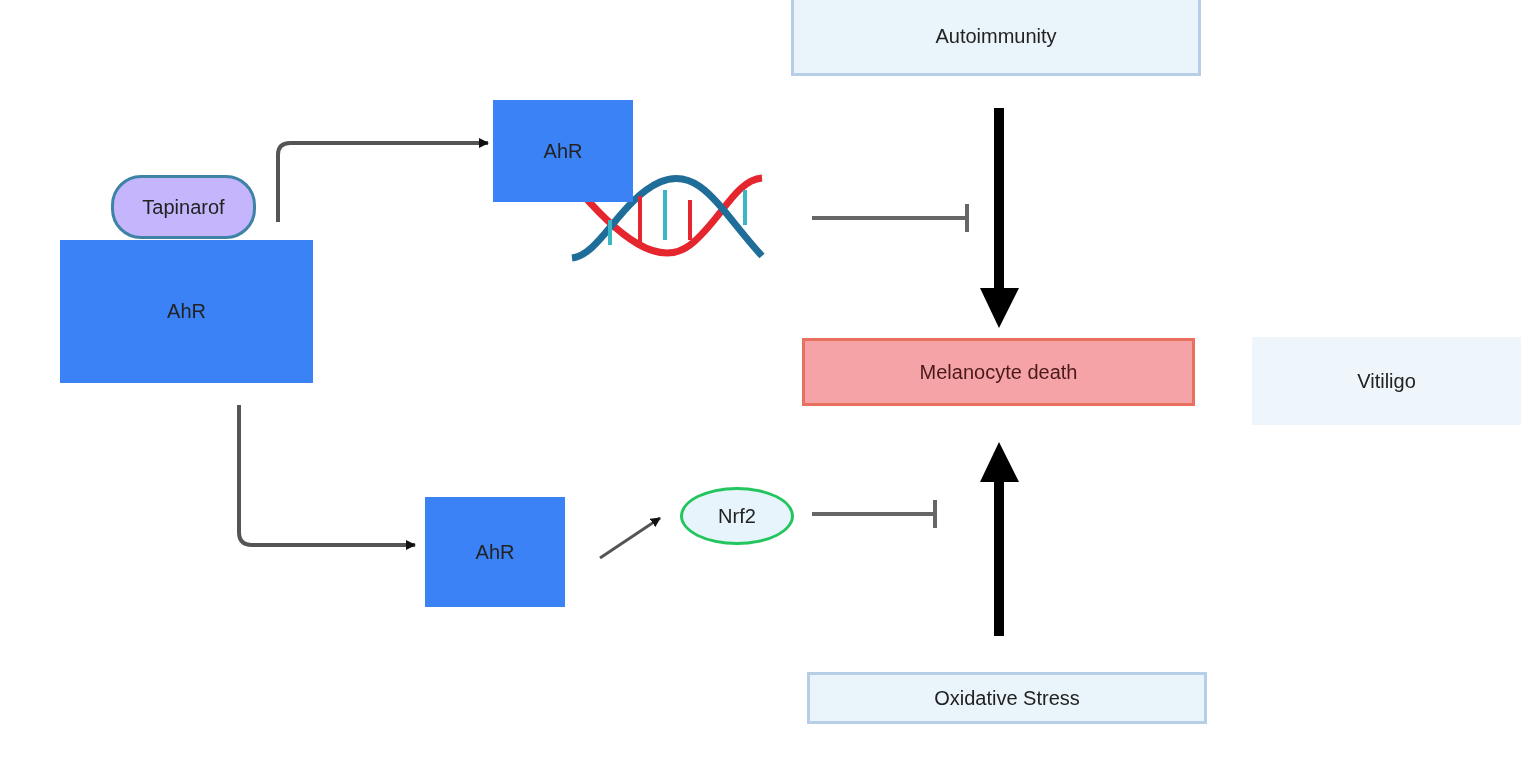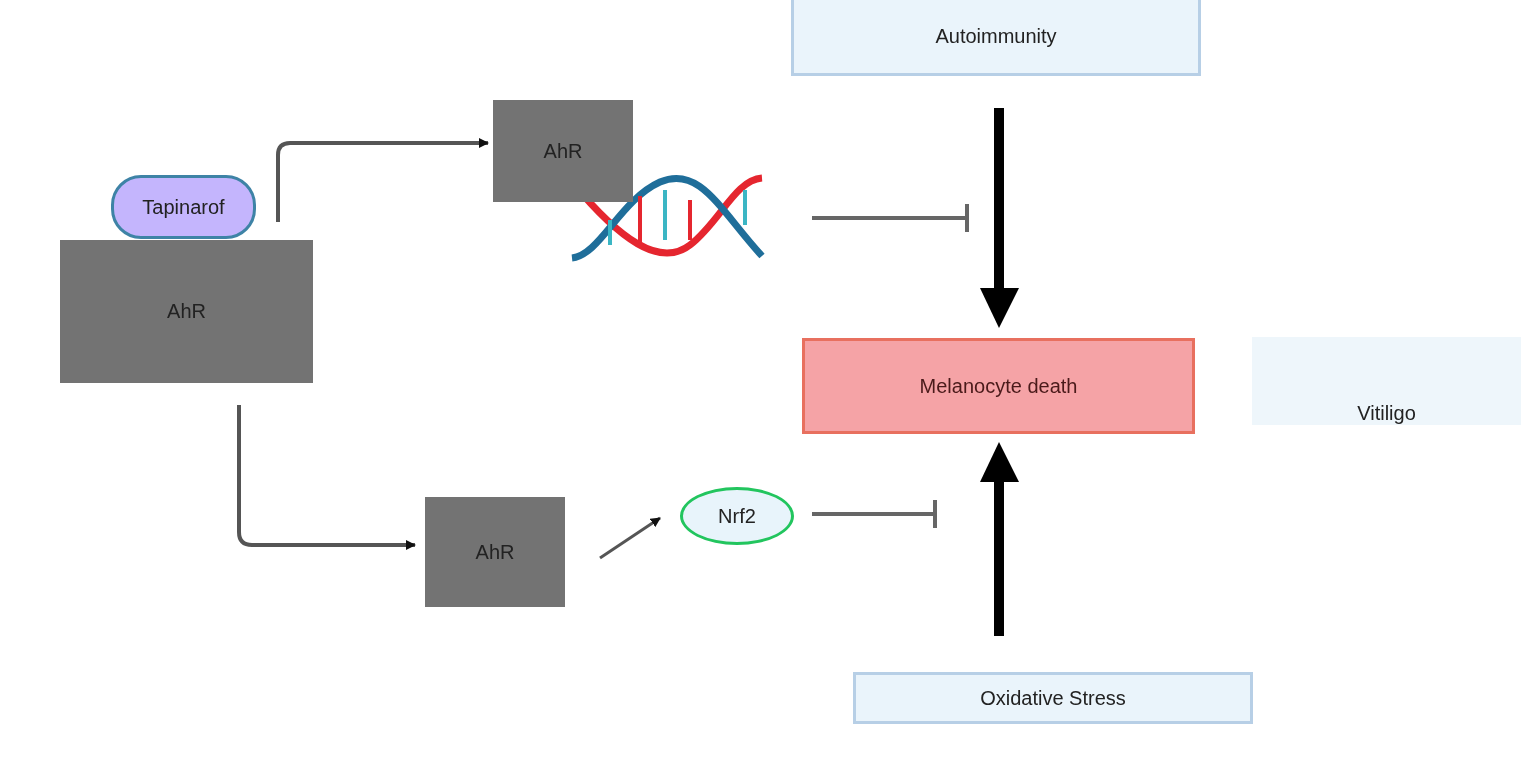--- a/index.html
+++ b/index.html
@@ -1,20 +1,20 @@
 <!DOCTYPE html>
 <html><head>
 <meta charset="utf-8">
 <style>
   html, body { margin:0; padding:0; background:#ffffff; }
   body { width:1521px; height:784px; position:relative; overflow:hidden;
          font-family:"Liberation Sans", sans-serif; color:#222; }
   .node { position:absolute; display:flex; align-items:center; justify-content:center;
           font-size:20px; box-sizing:border-box; }
-  .pink { background:#737373; }
+  .pink { background:#3b82f6; }
   .bluebox { background:#eaf4fb; border:3px solid #b7cfe6; }
   .death { background:#f5a3a6; border:3px solid #e8705f; color:#4a1a1a; }
   .vitiligo { background:#eef6fb; }
   .pill { background:#c4b5fd; border:3px solid #3e83a6; border-radius:30px; }
   .oval { background:#e8f4fb; border:3px solid #22c55e; border-radius:50%; }
   svg.links { position:absolute; left:0; top:0; }
 </style>
 </head>
 <body>
 
@@ -71,23 +71,23 @@
   </div>
 
 <div class="node pink" style="left:425px;top:497px;width:140px;height:110px;">
     <span>AhR</span>
   </div>
 
 <div class="node oval" style="left:680px;top:487px;width:114px;height:58px;">
     <span>Nrf2</span>
   </div>
 
-<div class="node death" style="left:802px;top:338px;width:393px;height:96px;">
+<div class="node death" style="left:802px;top:338px;width:393px;height:68px;">
     <span>Melanocyte death</span>
   </div>
 
-<div class="node vitiligo" style="left:1252px;top:337px;width:269px;height:88px;align-items:flex-end;">
+<div class="node vitiligo" style="left:1252px;top:337px;width:269px;height:88px;">
     <span>Vitiligo</span>
   </div>
 
-<div class="node bluebox" style="left:853px;top:672px;width:400px;height:52px;">
+<div class="node bluebox" style="left:807px;top:672px;width:400px;height:52px;">
     <span>Oxidative Stress</span>
   </div>
 
 </body></html>

